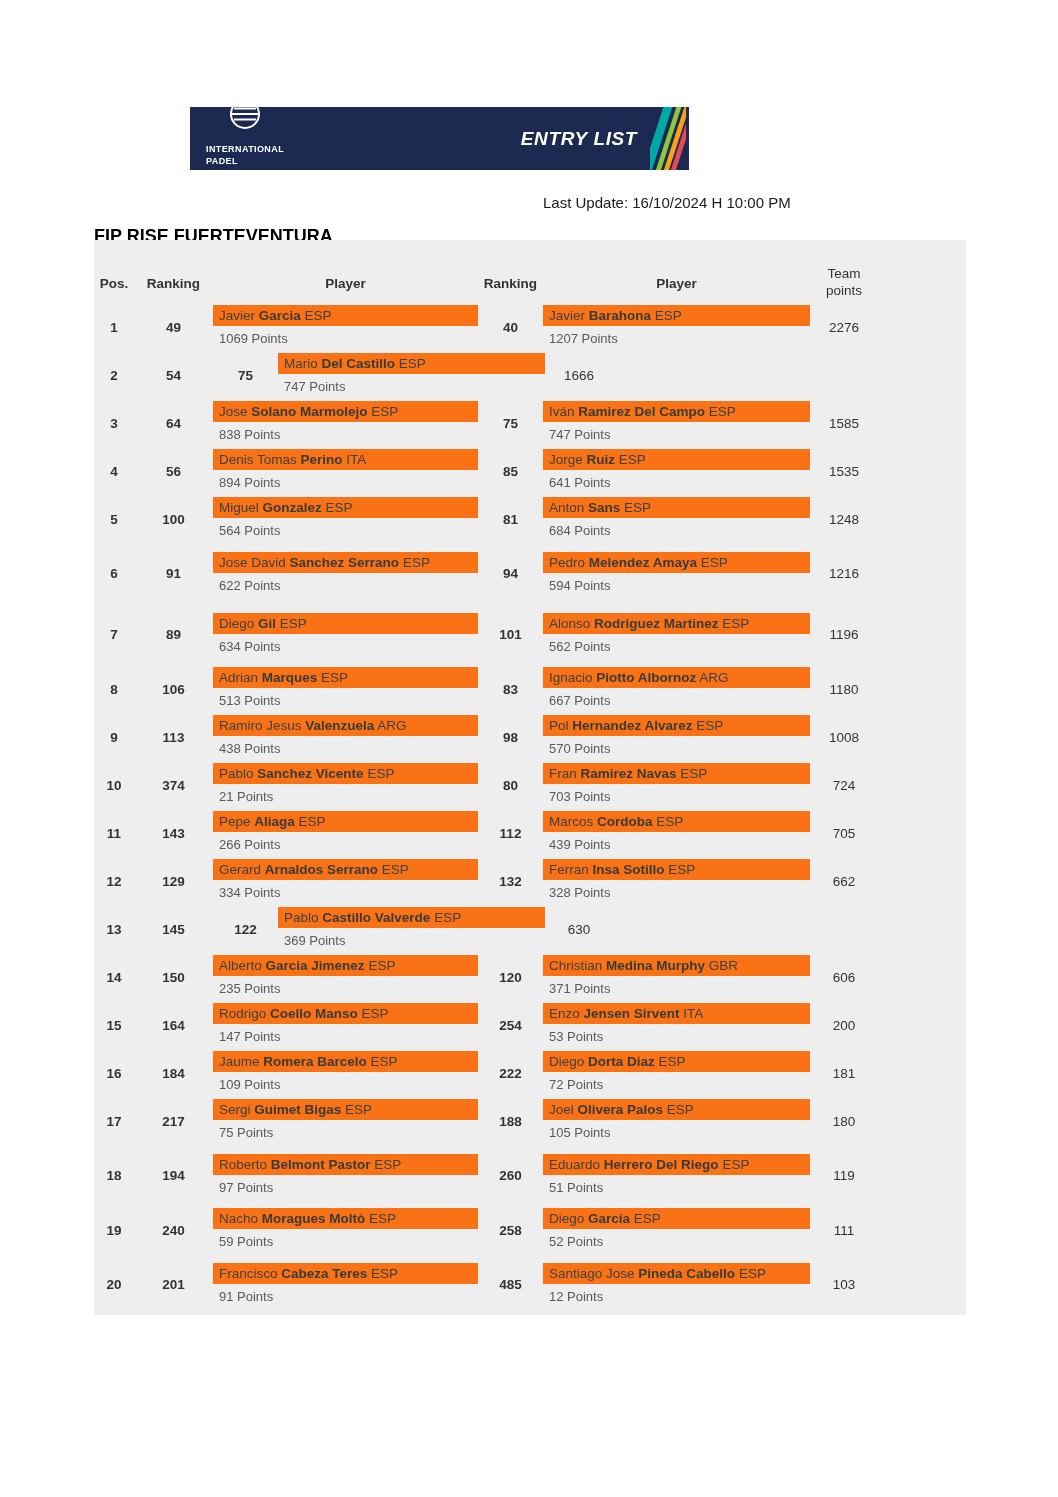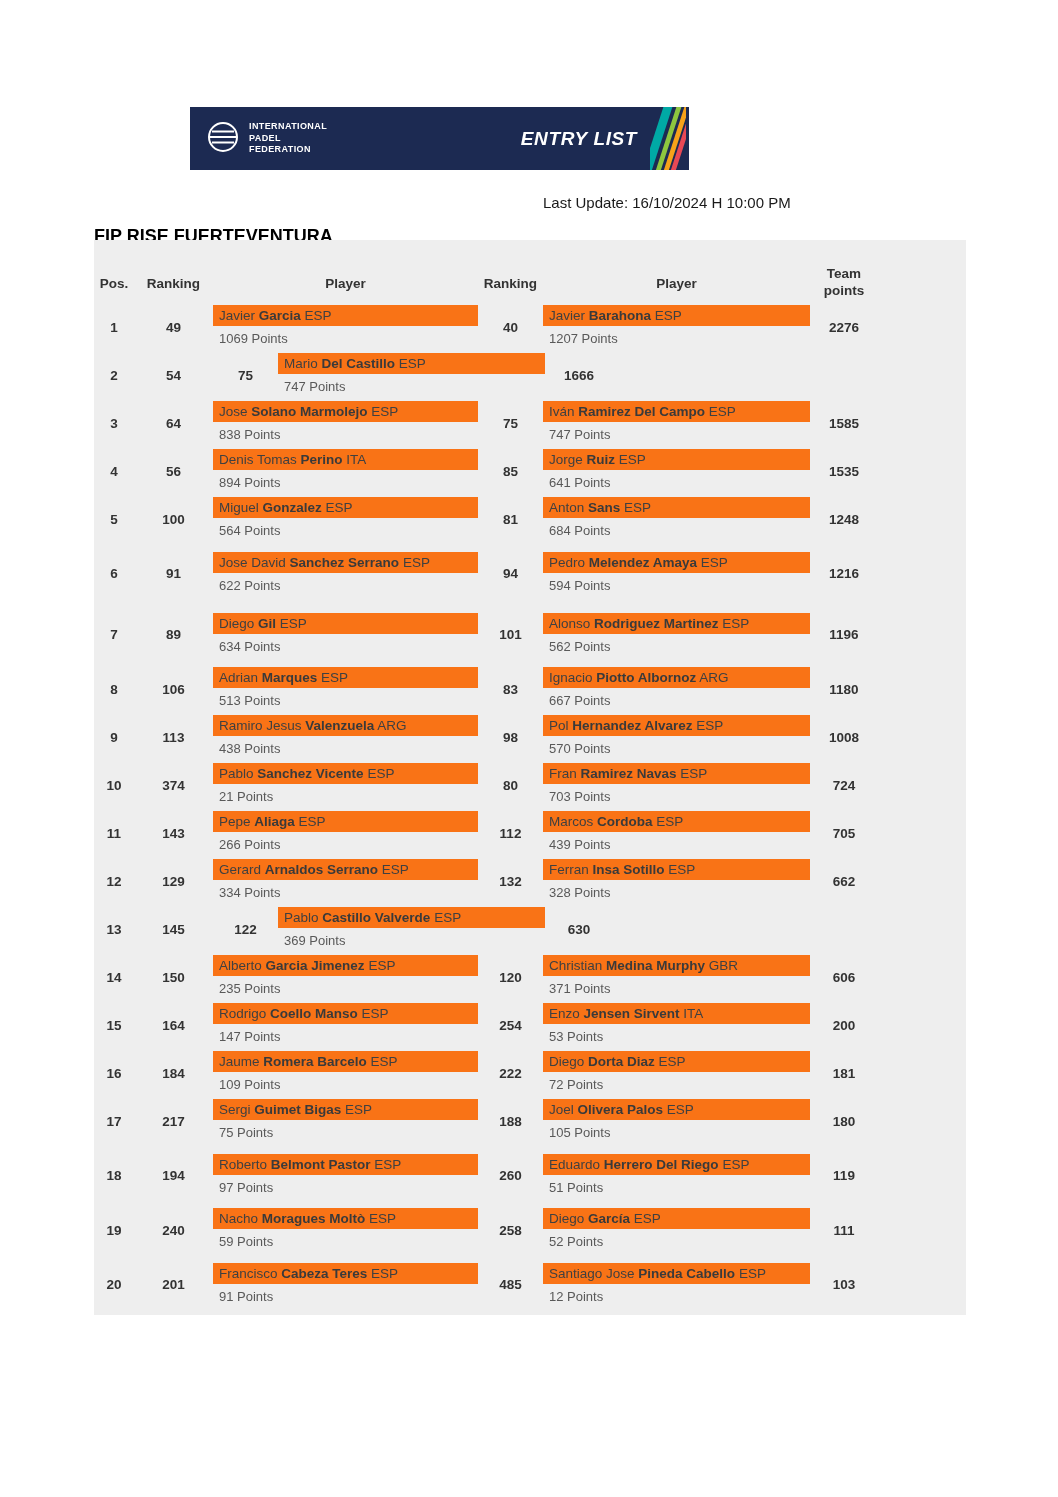--- a/index.html
+++ b/index.html
@@ -2,21 +2,21 @@
 <html><head>
 <meta charset="utf-8">
 <style>
   * { box-sizing: border-box; }
   html, body { margin: 0; padding: 0; background: #ffffff; }
   body { font-family: "Liberation Sans", sans-serif; }
   .page { position: relative; width: 1058px; height: 1497px; background: #ffffff; overflow: hidden; margin: 0 auto; }
 
   
   .banner { position: absolute; left: 190px; top: 107px; width: 499px; height: 63px; background: #1c2a52; display: flex; align-items: center; }
-  .logo { display: flex; align-items: center; gap: 9px; padding-left: 16px; }
+  .logo { display: flex; align-items: center; gap: 9px; padding-left: 16px; flex-direction: column; }
   .logo-text { color: #ffffff; font-size: 9px; font-weight: bold; line-height: 1.3; letter-spacing: 0.4px; }
   .entry-list { position: absolute; right: 52px; top: 50%; transform: translateY(-50%); color: #ffffff; font-size: 19px; font-weight: bold; font-style: italic; letter-spacing: 0.6px; white-space: nowrap; }
   .stripes { position: absolute; right: 3px; top: 0; width: 36px; height: 63px; overflow: hidden; }
   .stripe { position: absolute; top: -10px; width: 5px; height: 90px; transform: skewX(-18deg); }
   .stripe:nth-child(1) { left: 2px; width: 9px; }
   .stripe:nth-child(2) { left: 15px; }
   .stripe:nth-child(3) { left: 23px; }
   .stripe:nth-child(4) { left: 30px; }
 
   
@@ -30,21 +30,21 @@
   .tbody .trow:nth-child(6),
   .tbody .trow:nth-child(7),
   .tbody .trow:nth-child(18),
   .tbody .trow:nth-child(20) { min-height: 61px; }
   .c { display: flex; align-items: center; justify-content: center; text-align: center; }
   .c.pos    { width: 40px;  font-weight: bold; }
   .c.rank1  { width: 79px;  font-weight: bold; }
   .c.player1{ width: 265px; }
   .c.rank2  { width: 65px;  font-weight: bold; }
   .c.player2{ width: 267px; }
-  .c.team   { width: 68px;  font-weight: bold; }
+  .c.team   { width: 68px;  font-weight: normal; }
   .c.spacer { width: 88px; }
   .player-cell { flex-direction: column; align-items: stretch; justify-content: center; text-align: left; gap: 2px; padding: 2px 0; }
   .name-line { background: #f97316; padding: 3px 6px; color: #404040; }
   .name-line b { color: #3a3a3a; }
   .points-line { padding: 3px 6px; color: #595959; font-size: 13px; }
   .team-label { display: inline-block; width: 48px; text-align: center; line-height: 1.25; }
 </style>
 </head>
 <body>
 

